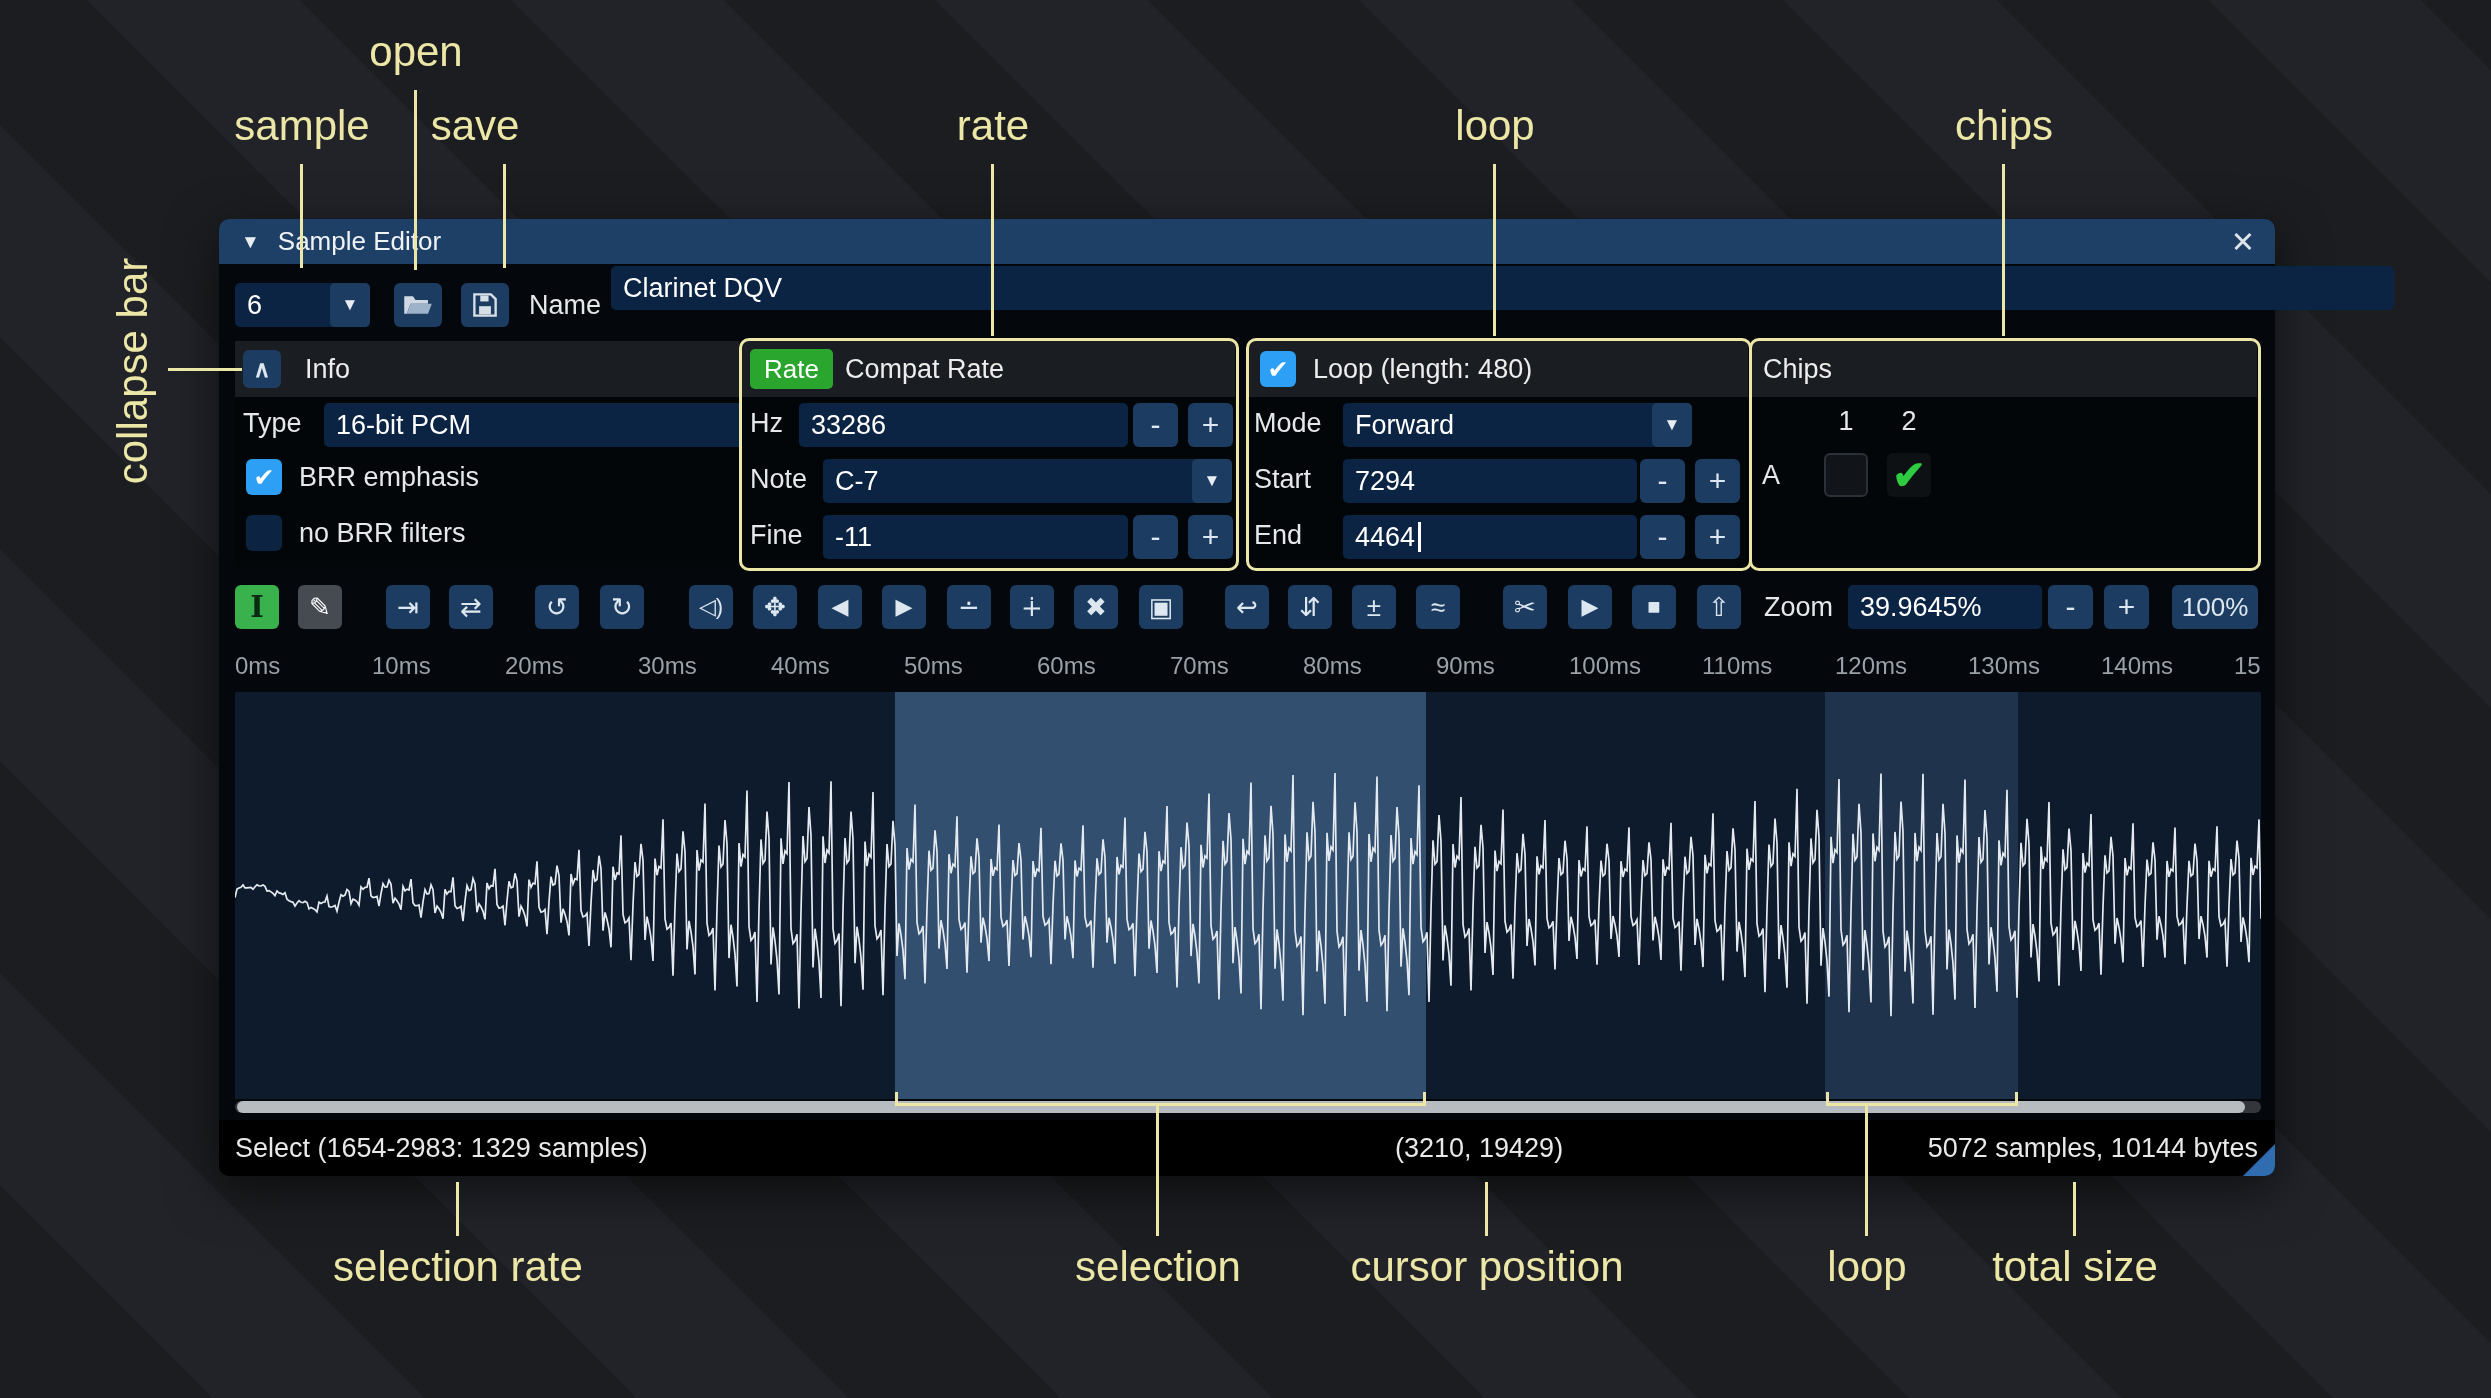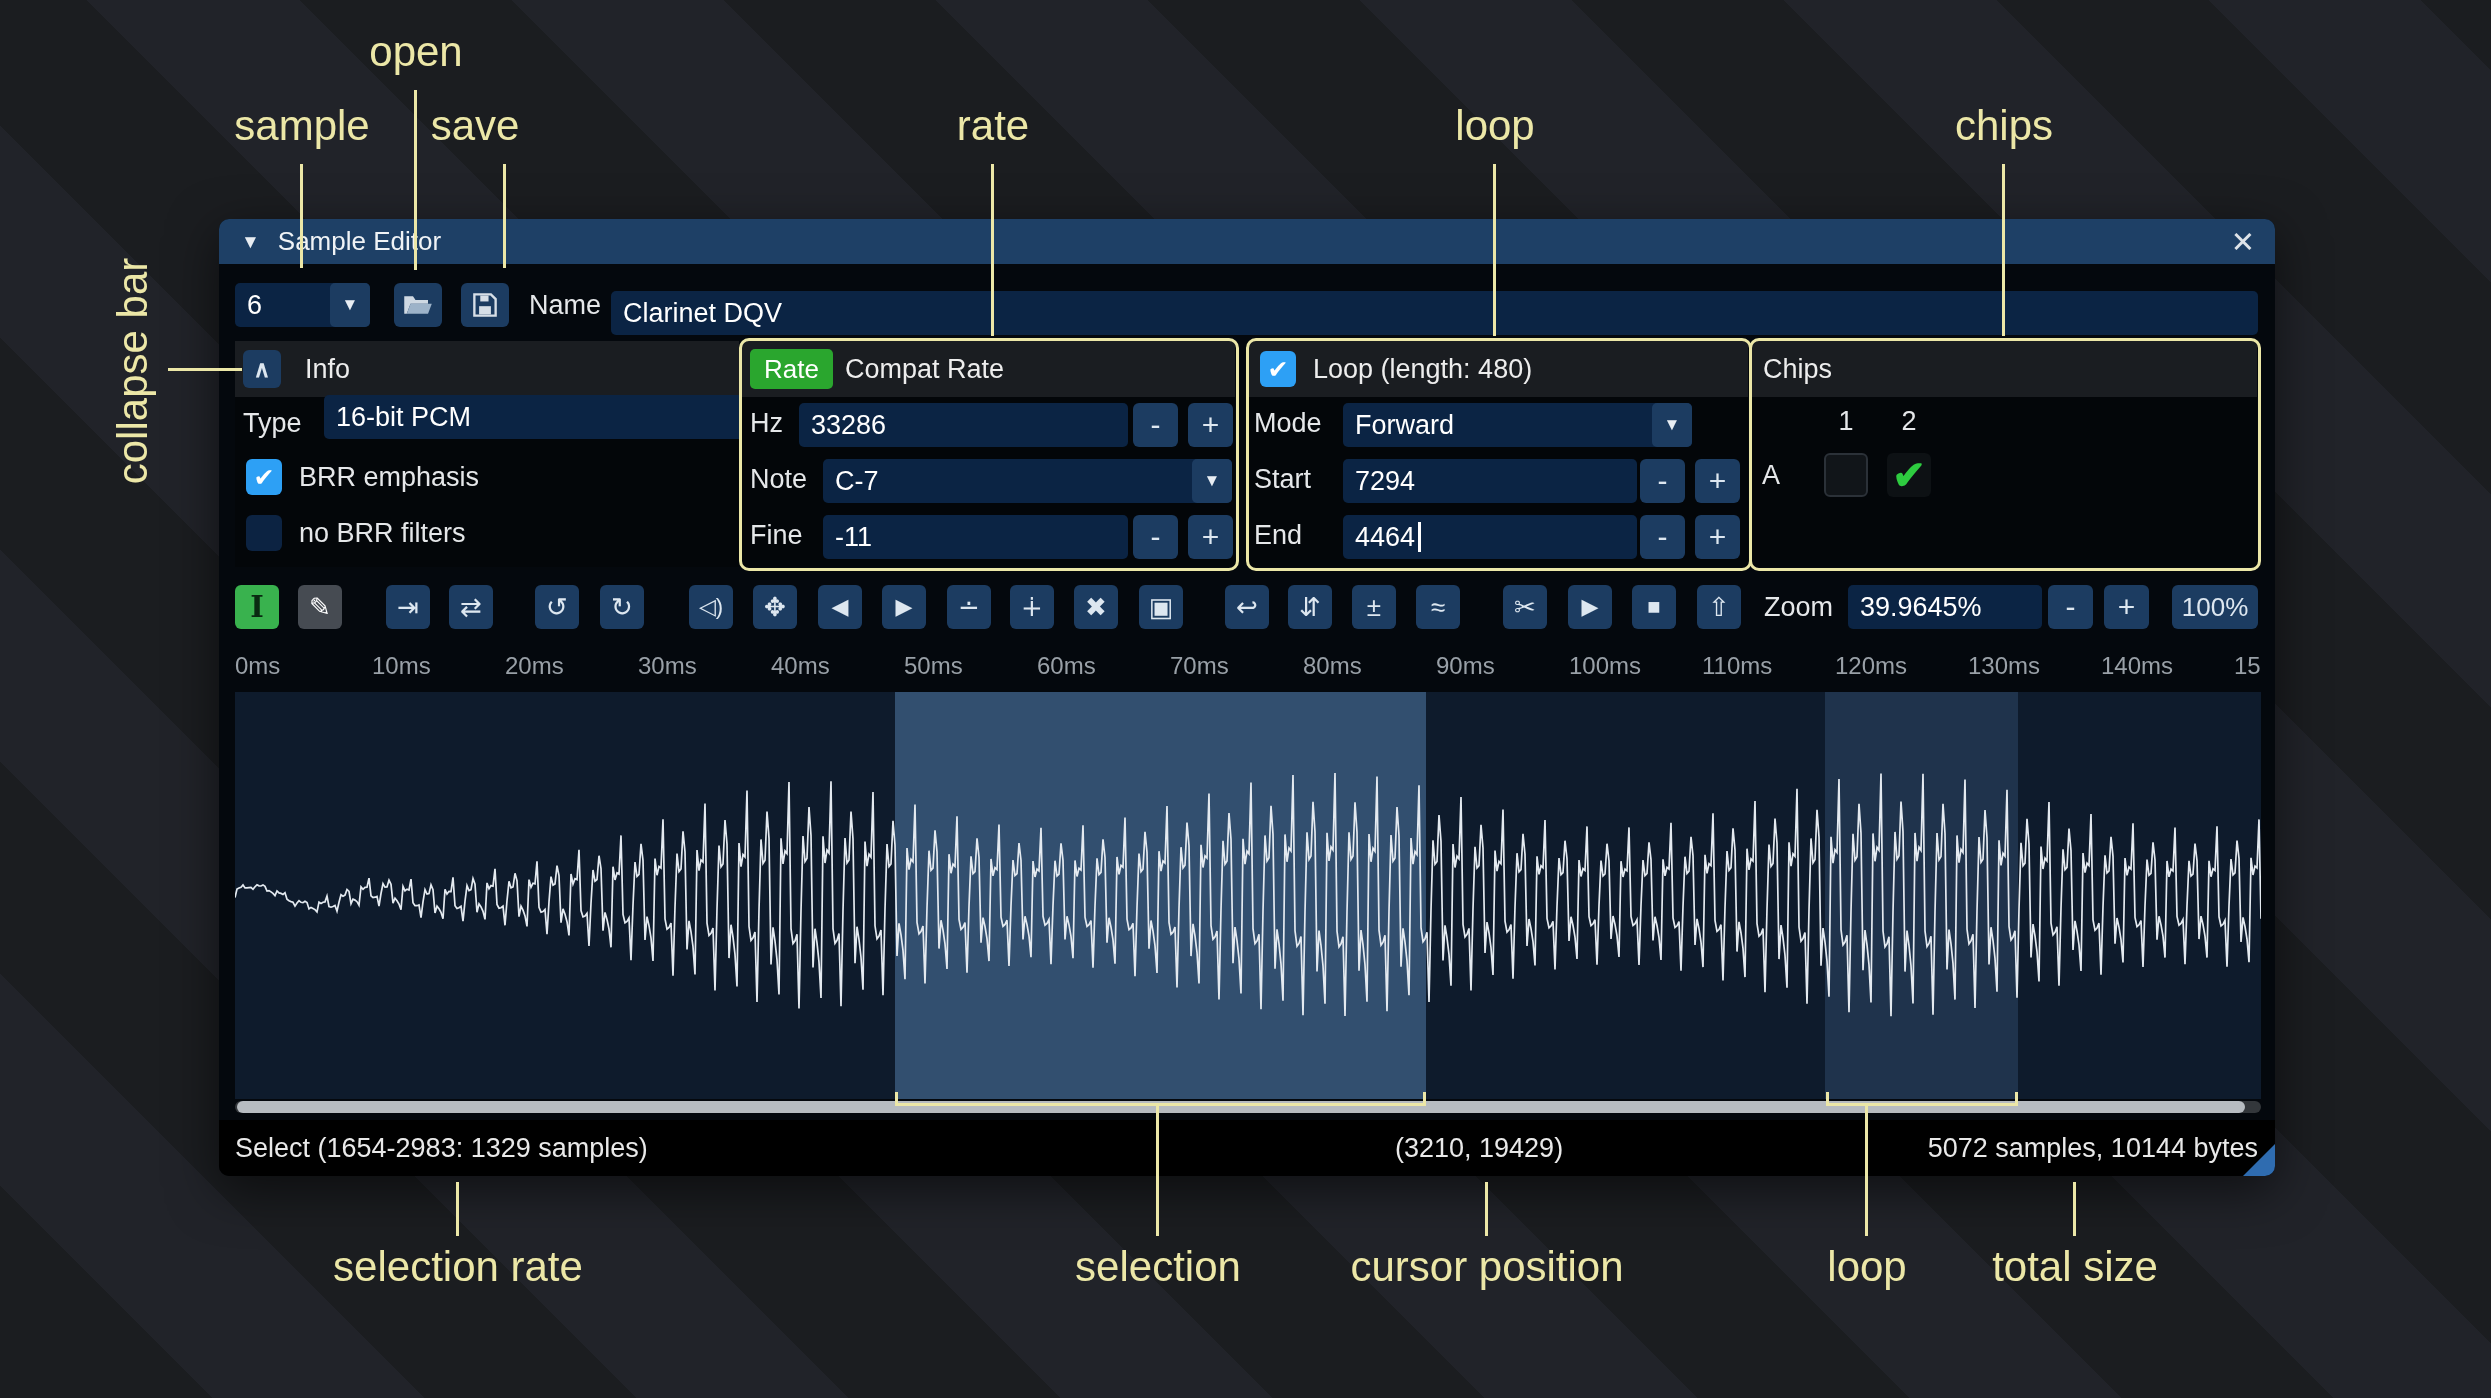--- a/index.html
+++ b/index.html
@@ -116,31 +116,31 @@
       </svg>
     </div>
     <div class="btn icon-btn" style="left:242px;top:64px">
       <svg width="26" height="26" viewBox="0 0 22 22">
         <path d="M2 2 h14 l4 4 v14 H2 Z" fill="none" stroke="#d7dfe7" stroke-width="2"></path>
         <rect x="6" y="12" width="10" height="7" fill="#d7dfe7"></rect>
         <rect x="7" y="3" width="7" height="5" fill="#d7dfe7"></rect>
       </svg>
     </div>
     <span class="row-label" style="left:310px;top:64px">Name</span>
-    <div class="input" style="left:392px;top:72px;width:1647px">
+    <div class="input" style="left:392px;top:47px;width:1783px">
       <span>Clarinet DQV</span>
     </div>
 
     <div class="panel" style="left:16px;top:122px;width:504px;height:226px">
       <div class="phead">
         <div class="btn collapse-btn">∧</div>
         <span style="margin-left:70px">Info</span>
       </div>
       <span class="row-label" style="left:8px;top:60px">Type</span>
-      <div class="input select" style="left:89px;top:54px;width:469px">
+      <div class="input select" style="left:89px;top:62px;width:469px">
         <span>16-bit PCM</span>
         <span class="ddbtn">▼</span>
       </div>
       <div class="cb on" style="left:11px;top:118px">✔</div>
       <span class="row-label" style="left:64px;top:114px">BRR emphasis</span>
       <div class="cb off" style="left:11px;top:174px"></div>
       <span class="row-label" style="left:64px;top:170px">no BRR filters</span>
     </div>
 
     <div class="panel" style="left:523px;top:122px;width:493px;height:226px">

